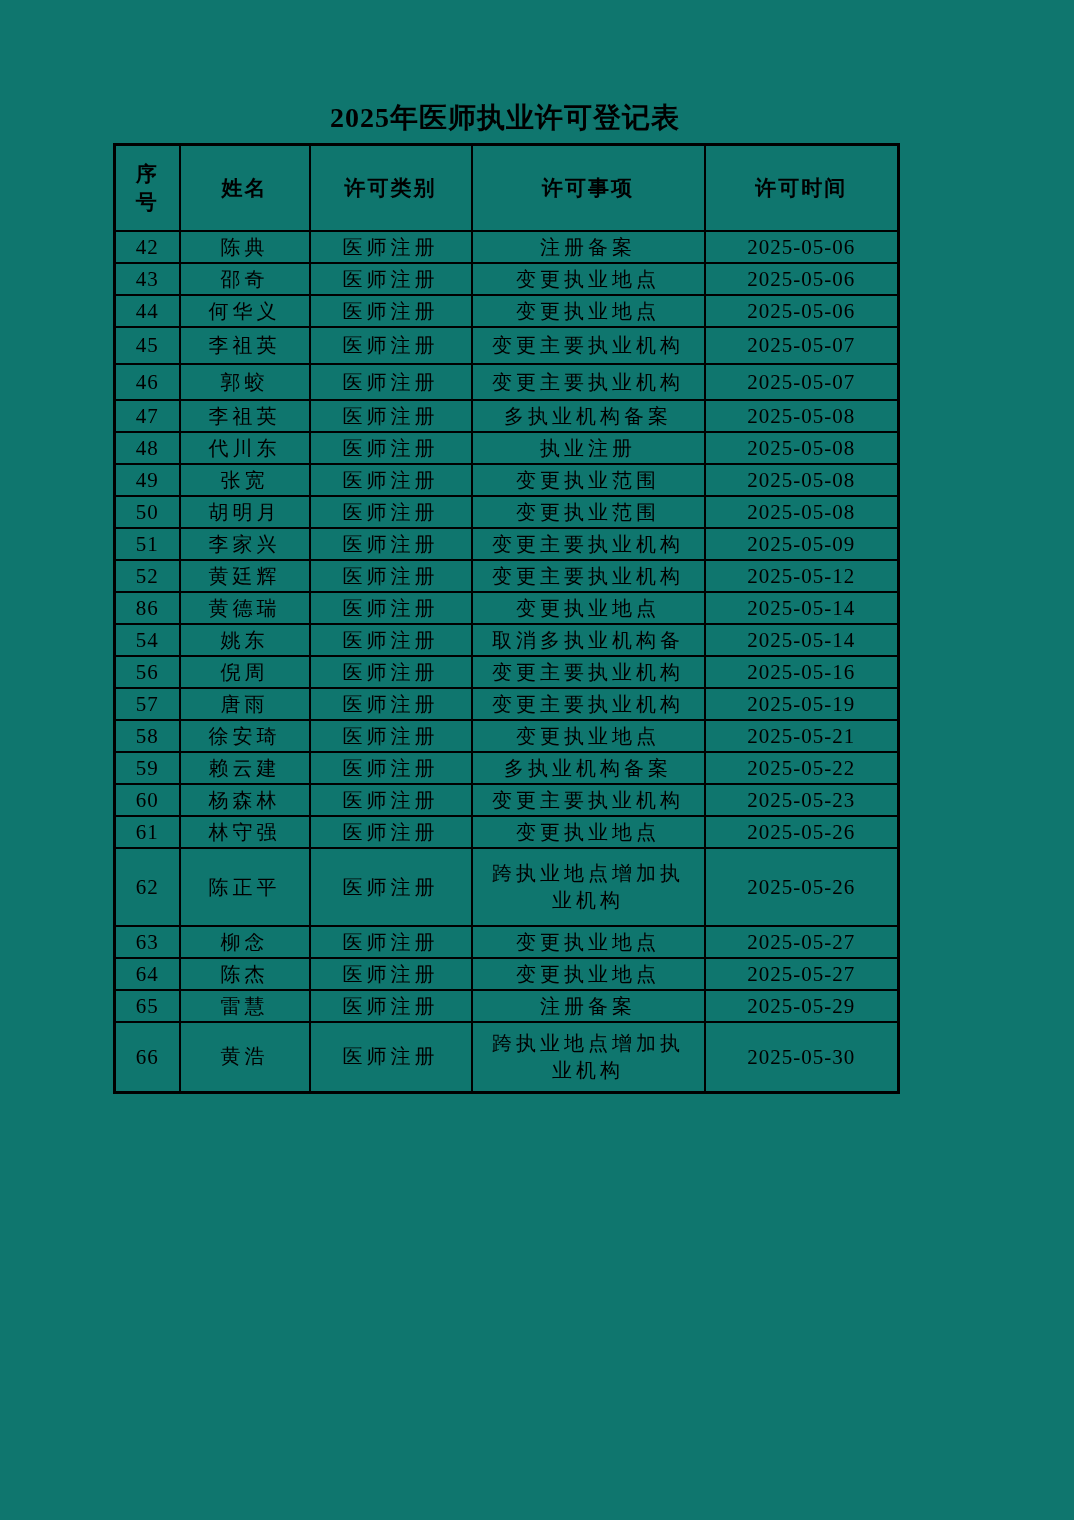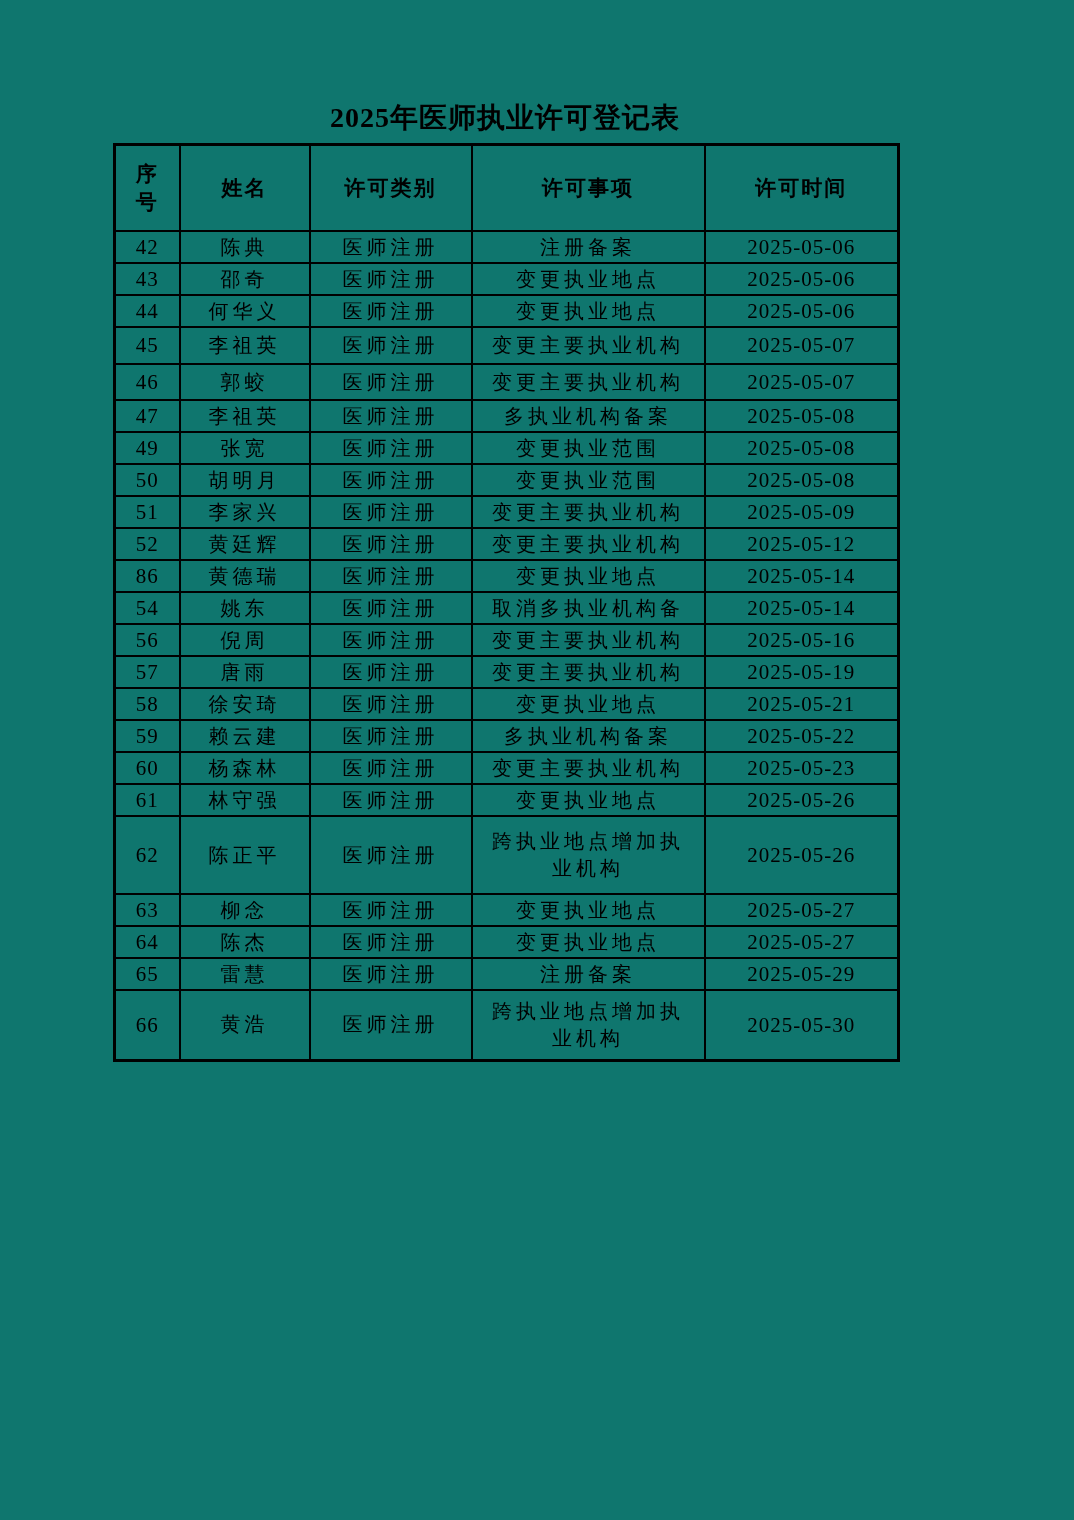--- a/index.html
+++ b/index.html
@@ -127,20 +127,27 @@
           <td class="c-date">2025-05-07</td>
         </tr>
         <tr>
           <td class="c-no">47</td>
           <td class="c-name">李祖英</td>
           <td class="c-category">医师注册</td>
           <td class="c-item">多执业机构备案</td>
           <td class="c-date">2025-05-08</td>
         </tr>
         <tr>
+          <td class="c-no">48</td>
+          <td class="c-name">代川东</td>
+          <td class="c-category">医师注册</td>
+          <td class="c-item">执业注册</td>
+          <td class="c-date">2025-05-08</td>
+        </tr>
+        <tr>
           <td class="c-no">49</td>
           <td class="c-name">张宽</td>
           <td class="c-category">医师注册</td>
           <td class="c-item">变更执业范围</td>
           <td class="c-date">2025-05-08</td>
         </tr>
         <tr>
           <td class="c-no">50</td>
           <td class="c-name">胡明月</td>
           <td class="c-category">医师注册</td>

